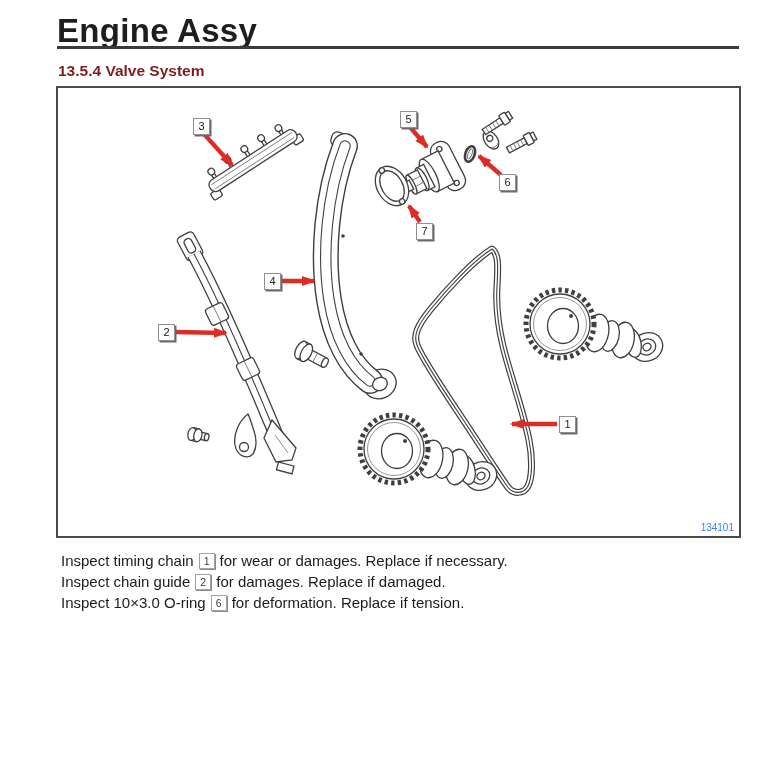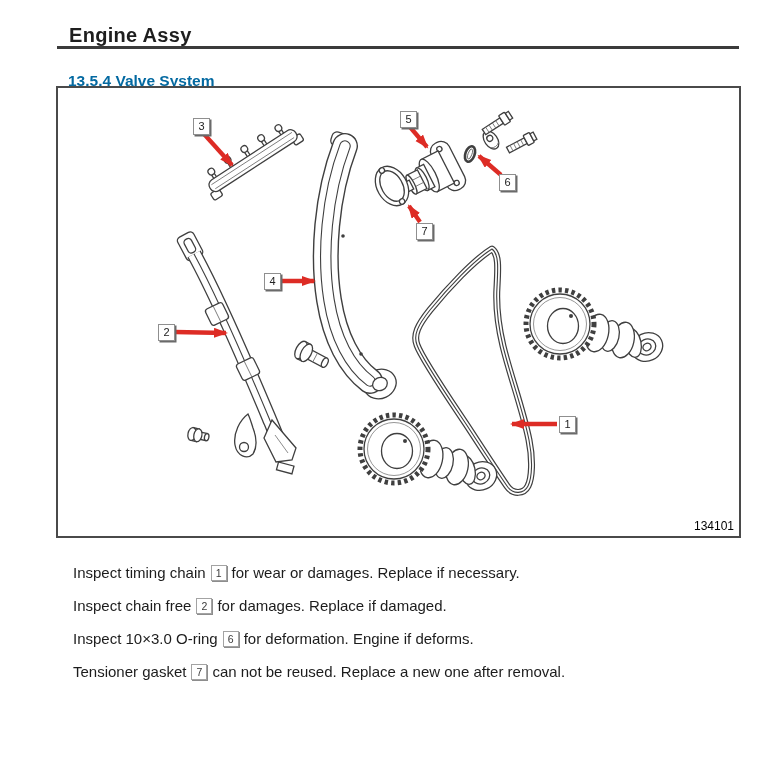--- a/index.html
+++ b/index.html
@@ -1,35 +1,35 @@
 <!DOCTYPE html>
 <html><head>
 <meta charset="utf-8">
 <style>
   html,body{margin:0;padding:0;background:#fff;}
   body{width:773px;height:773px;font-family:"Liberation Sans",sans-serif;color:#1c1c1c;}
   .page{position:relative;width:773px;height:773px;overflow:hidden;background:#fff;}
 
-  .title{position:absolute;left:57px;top:12px;margin:12px;font-size:20px;font-weight:bold;
+  .title{position:absolute;left:57px;top:12px;margin:0;font-size:33px;font-weight:bold;
          letter-spacing:.3px;color:#1e1e1e;}
   .title-rule{position:absolute;left:57px;top:46px;width:682px;height:3px;background:#3b3b3b;}
-  .section-heading{position:absolute;left:57px;top:61px;margin:11px;font-size:15.5px;
-         font-weight:bold;color:#0369a1;}
+  .section-heading{position:absolute;left:57px;top:61px;margin:1px;font-size:15.5px;
+         font-weight:bold;color:#7f1d1d;}
 
   .figure-box{position:absolute;left:56px;top:86px;width:681px;height:448px;
          border:2px solid #4a4a4a;background:#fff;}
   .figure-box svg{position:absolute;left:0;top:0;}
 
   .callout{position:absolute;width:15px;height:15px;line-height:15px;text-align:center;
          font-size:11px;color:#222;background:#fff;border:1px solid #8f8f8f;
          box-shadow:1.5px 1.5px 0 #6a6a6a;}
-  .fig-num{position:absolute;right:5px;bottom:3px;font-size:12px;color:#000000;}
+  .fig-num{position:absolute;right:5px;bottom:3px;font-size:10px;color:#3b82f6;}
 
   .instructions{position:absolute;left:61px;top:551px;width:680px;}
-  .instructions p{margin:12px;font-size:15px;line-height:20.9px;color:#1c1c1c;white-space:nowrap;}
+  .instructions p{margin:0;font-size:15px;line-height:20.9px;color:#1c1c1c;white-space:nowrap;}
   .ref{display:inline-block;width:14px;height:14px;line-height:14px;text-align:center;
        font-size:10.5px;color:#3a3a3a;background:#fff;border:1px solid #a3a3a3;
        box-shadow:1px 1px 0 #8d8d8d;margin:0 5px;vertical-align:1px;}
 
   
   .part{fill:#fff;stroke:#3f3f3f;stroke-width:1.3;}
   .thin{stroke:#6e6e6e;stroke-width:.8;fill:none;}
   .arrow{stroke:#dd2c25;stroke-width:4.3;fill:none;}
 </style>
 </head>
@@ -238,18 +238,17 @@
     <div class="callout" style="left:206px;top:185px">4</div>
     <div class="callout" style="left:342px;top:23px">5</div>
     <div class="callout" style="left:441px;top:86px">6</div>
     <div class="callout" style="left:358px;top:135px">7</div>
 
     <div class="fig-num">134101</div>
   </div>
 
   <div class="instructions">
     <p><span>Inspect timing chain</span><span class="ref">1</span><span>for wear or damages. Replace if necessary.</span></p>
-    <p><span>Inspect chain free</span><span class="ref">2</span><span>for damages. Replace if damaged.</span></p>
-    <p><span>Inspect 10×3.0 O-ring</span><span class="ref">6</span><span>for deformation. Engine if deforms.</span></p>
-    <p><span>Tensioner gasket</span><span class="ref">7</span><span>can not be reused. Replace a new one after removal.</span></p>
+    <p><span>Inspect chain guide</span><span class="ref">2</span><span>for damages. Replace if damaged.</span></p>
+    <p><span>Inspect 10×3.0 O-ring</span><span class="ref">6</span><span>for deformation. Replace if tension.</span></p>
   </div>
 
 </div>
 
 </body></html>

